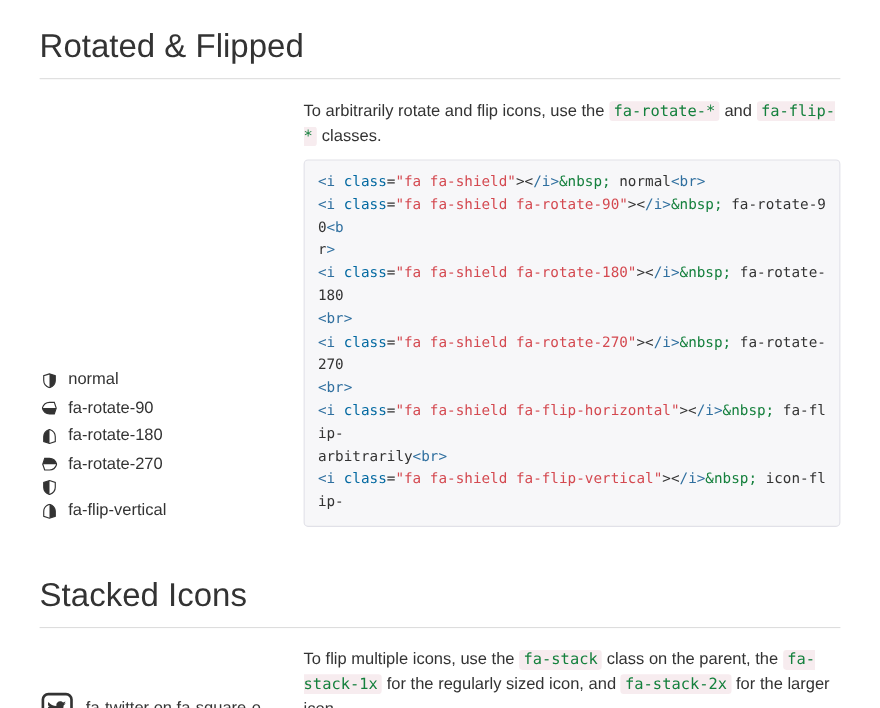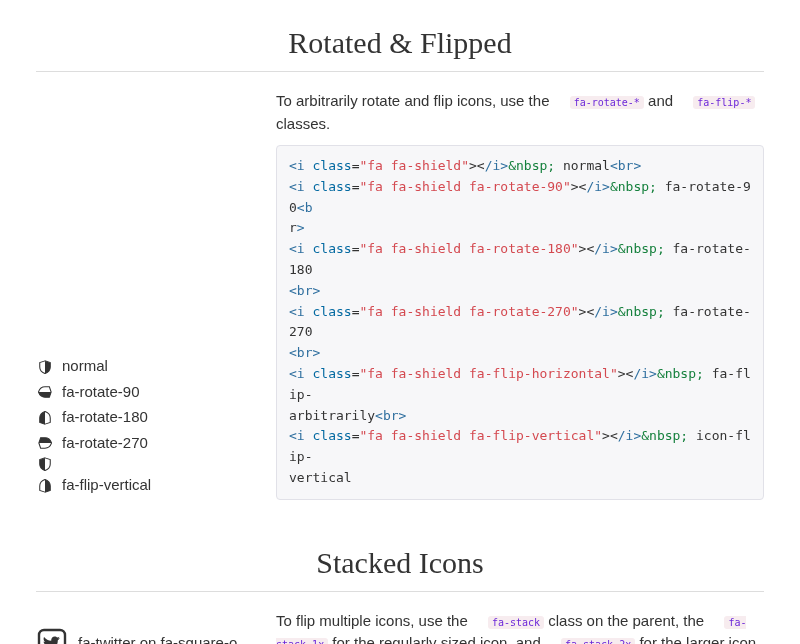--- a/index.html
+++ b/index.html
@@ -7,48 +7,46 @@
     margin: 0;
     padding: 20px 36px;
     font-family: -apple-system, BlinkMacSystemFont, "Segoe UI", Helvetica, Arial, sans-serif;
     color: #333;
     font-size: 15px;
     line-height: 1.5;
     background: #fff;
     width: 800px;
   }
   h2 {
-    font-family: Liberation Serif, serif;
+    font-family: Liberation Sans, sans-serif;
     font-weight: 400;
     font-size: 30px;
     color: #333;
     margin: 0 0 8px 0;
     padding-bottom: 6px;
     border-bottom: 1px solid #ddd;
-    text-align: center;
   }
   .section { margin-bottom: 40px; }
   .row { display: flex; margin-top: 18px; align-items: flex-end; }
   .left-col { width: 240px; flex-shrink: 0; padding-right: 12px; }
   .right-col { flex: 1; min-width: 0; }
   .demo-line { display: flex; align-items: center; margin: 3px 0; font-size: 15px; color: #333; }
   .demo-ic { width: 18px; display: inline-flex; justify-content: center; margin-right: 8px; }
   .demo-ic svg { width: 14px; height: 14px; }
   .stack-line { display: flex; align-items: center; margin: 6px 0; font-size: 15px; }
   .stack-ic { width: 32px; height: 32px; position: relative; margin-right: 10px; flex-shrink:0; }
   .stack-ic svg { position: absolute; top: 0; left: 0; width: 32px; height: 32px; }
   p { margin: 0 0 10px 0; }
   code.inline {
     background: #f7ecef;
-    color: #6d28d9;
+    color: #15803d;
     padding: 1px 4px;
     border-radius: 3px;
     font-family: ui-monospace, Menlo, Consolas, monospace;
-    font-size: 10px;
-    margin-left: 16px;
+    font-size: 14px;
   }
   .codeblock {
     background: #f7f7f9;
     border: 1px solid #e1e1e8;
     border-radius: 4px;
     padding: 10px 12px;
     font-family: ui-monospace, Menlo, Consolas, monospace;
     font-size: 13px;
     line-height: 1.6;
     overflow-wrap: break-word;
@@ -147,21 +145,20 @@
           <span class="nl"><span class="c-blue">&lt;</span><span class="c-blue">i</span><span class="c-black"> </span><span class="c-teal">class</span><span class="c-black">=</span><span class="c-red">"fa fa-shield"</span><span class="c-black">&gt;&lt;</span><span class="c-blue">/</span><span class="c-blue">i</span><span class="c-blue">&gt;</span><span class="c-gray">&amp;nbsp;</span><span class="c-black"> normal</span><span class="c-blue">&lt;</span><span class="c-blue">br</span><span class="c-blue">&gt;</span></span>
           <span class="nl"><span class="c-blue">&lt;</span><span class="c-blue">i</span><span class="c-black"> </span><span class="c-teal">class</span><span class="c-black">=</span><span class="c-red">"fa fa-shield fa-rotate-90"</span><span class="c-black">&gt;&lt;</span><span class="c-blue">/</span><span class="c-blue">i</span><span class="c-blue">&gt;</span><span class="c-gray">&amp;nbsp;</span><span class="c-black"> fa-rotate-90</span><span class="c-blue">&lt;</span><span class="c-blue">b</span></span>
           <span class="nl"><span class="c-black">r</span><span class="c-blue">&gt;</span></span>
           <span class="nl"><span class="c-blue">&lt;</span><span class="c-blue">i</span><span class="c-black"> </span><span class="c-teal">class</span><span class="c-black">=</span><span class="c-red">"fa fa-shield fa-rotate-180"</span><span class="c-black">&gt;&lt;</span><span class="c-blue">/</span><span class="c-blue">i</span><span class="c-blue">&gt;</span><span class="c-gray">&amp;nbsp;</span><span class="c-black"> fa-rotate-180</span></span>
           <span class="nl"><span class="c-blue">&lt;</span><span class="c-blue">br</span><span class="c-blue">&gt;</span></span>
           <span class="nl"><span class="c-blue">&lt;</span><span class="c-blue">i</span><span class="c-black"> </span><span class="c-teal">class</span><span class="c-black">=</span><span class="c-red">"fa fa-shield fa-rotate-270"</span><span class="c-black">&gt;&lt;</span><span class="c-blue">/</span><span class="c-blue">i</span><span class="c-blue">&gt;</span><span class="c-gray">&amp;nbsp;</span><span class="c-black"> fa-rotate-270</span></span>
           <span class="nl"><span class="c-blue">&lt;</span><span class="c-blue">br</span><span class="c-blue">&gt;</span></span>
           <span class="nl"><span class="c-blue">&lt;</span><span class="c-blue">i</span><span class="c-black"> </span><span class="c-teal">class</span><span class="c-black">=</span><span class="c-red">"fa fa-shield fa-flip-horizontal"</span><span class="c-black">&gt;&lt;</span><span class="c-blue">/</span><span class="c-blue">i</span><span class="c-blue">&gt;</span><span class="c-gray">&amp;nbsp;</span><span class="c-black"> fa-flip-</span></span>
           <span class="nl"><span class="c-black">arbitrarily</span><span class="c-blue">&lt;</span><span class="c-blue">br</span><span class="c-blue">&gt;</span></span>
           <span class="nl"><span class="c-blue">&lt;</span><span class="c-blue">i</span><span class="c-black"> </span><span class="c-teal">class</span><span class="c-black">=</span><span class="c-red">"fa fa-shield fa-flip-vertical"</span><span class="c-black">&gt;&lt;</span><span class="c-blue">/</span><span class="c-blue">i</span><span class="c-blue">&gt;</span><span class="c-gray">&amp;nbsp;</span><span class="c-black"> icon-flip-</span></span>
-          <span class="nl"><span class="c-black">vertical</span></span>
         </div>
     </div>
   </div>
 </div>
 
 <div class="section">
   <h2>Stacked Icons</h2>
   <div class="row">
     <div class="left-col">
 

